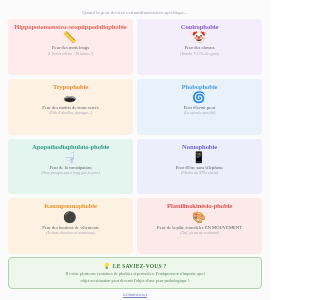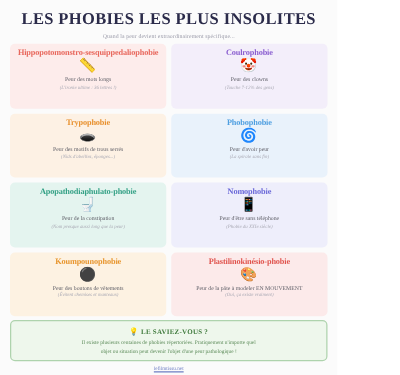--- a/index.html
+++ b/index.html
@@ -129,21 +129,20 @@
     color: #6f7fc4;
     text-decoration: underline;
   }
 </style>
 </head>
 <body>
 
 <div class="page">
 
   <div class="header">
-    <h1>LES PHOBIES LES PLUS INSOLITES</h1>
     <p class="subtitle">Quand la peur devient extraordinairement spécifique...</p>
   </div>
 
   <div class="grid">
 
     <div class="card" style="background: rgb(253, 236, 235);">
       <p class="name" style="color: rgb(232, 104, 93);">Hippopotomonstro-sesquippedaliophobie</p>
       <div class="icon">📏</div>
       <p class="desc">Peur des mots longs</p>
       <p class="note">(L'ironie ultime : 36 lettres !)</p>

